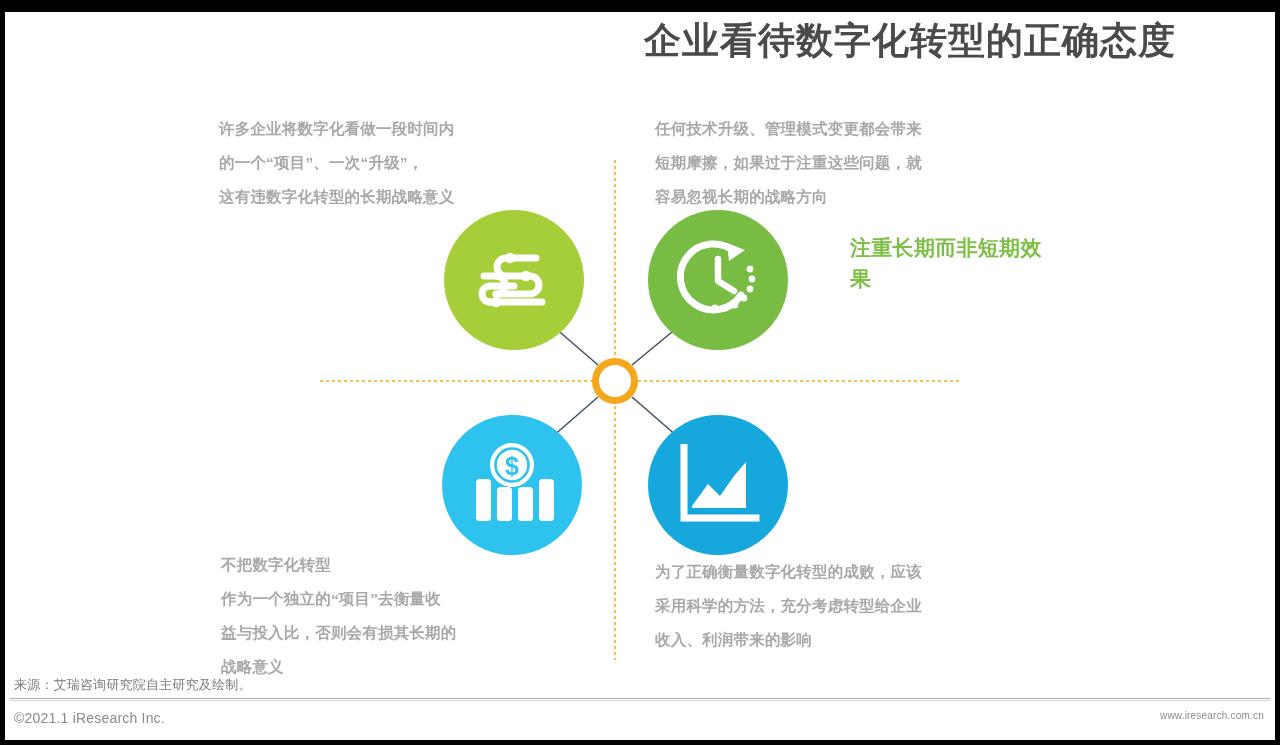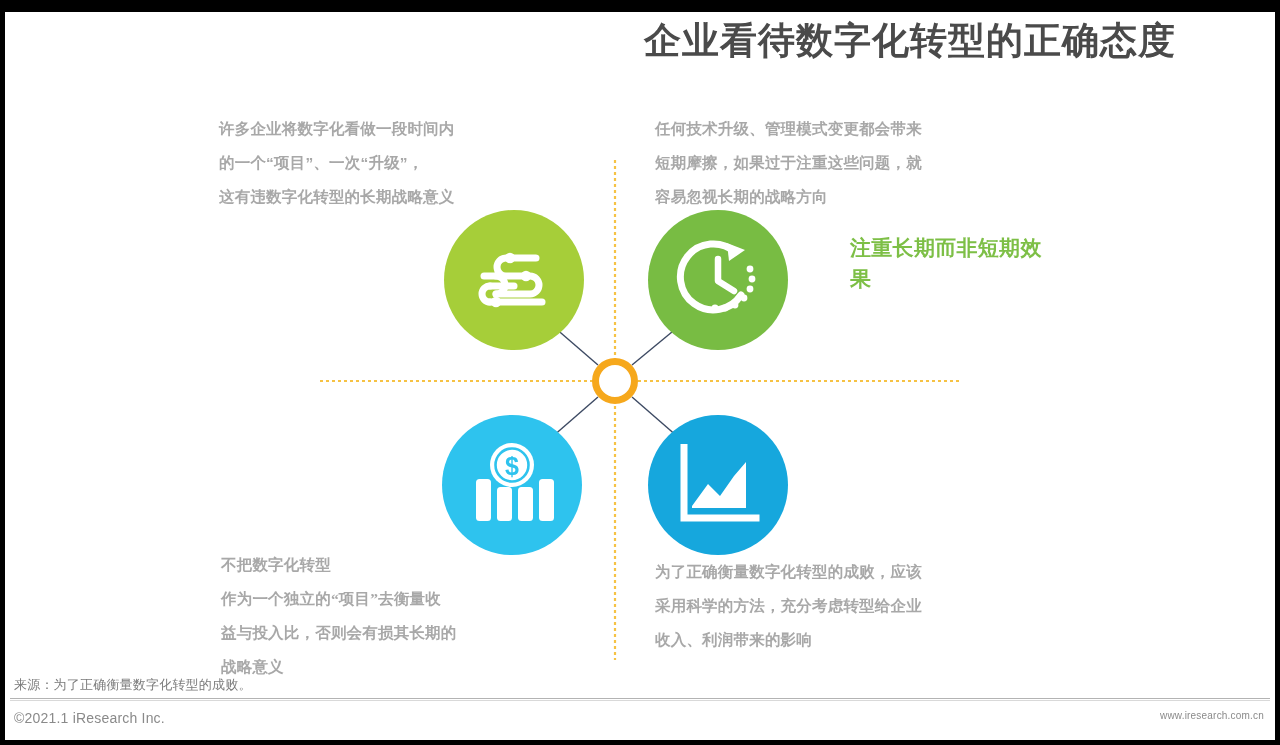--- a/index.html
+++ b/index.html
@@ -277,19 +277,19 @@
 战略意义</div>
     <div class="desc desc-br">为了正确衡量数字化转型的成败，应该
 采用科学的方法，充分考虑转型给企业
 收入、利润带来的影响</div>
 
     <div class="label label-tr">注重长期而非短期效
 果</div>
 
   </div>
 
-  <div class="source-note">来源：为了正确衡量数字化转型的成败。</div>
+  <div class="source-note">来源：艾瑞咨询研究院自主研究及绘制。</div>
   <div class="rule"></div>
   <div class="rule2"></div>
   <div class="copyright">©2021.1 iResearch Inc.</div>
   <div class="website">www.iresearch.com.cn</div>
 
 </div>
 
 </body></html>

